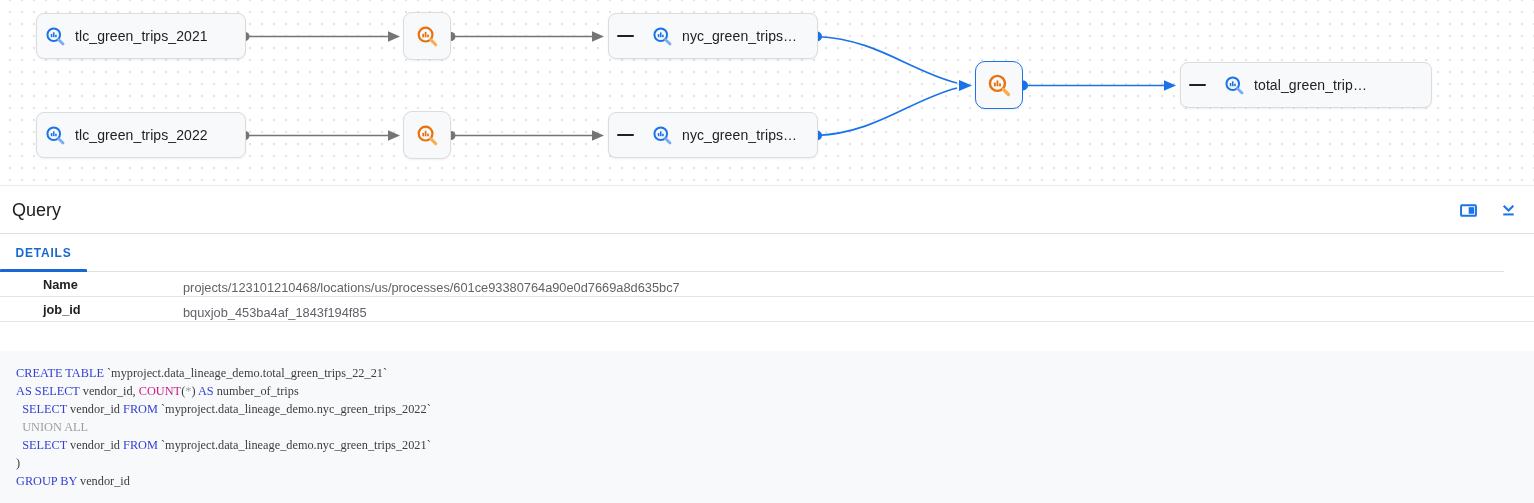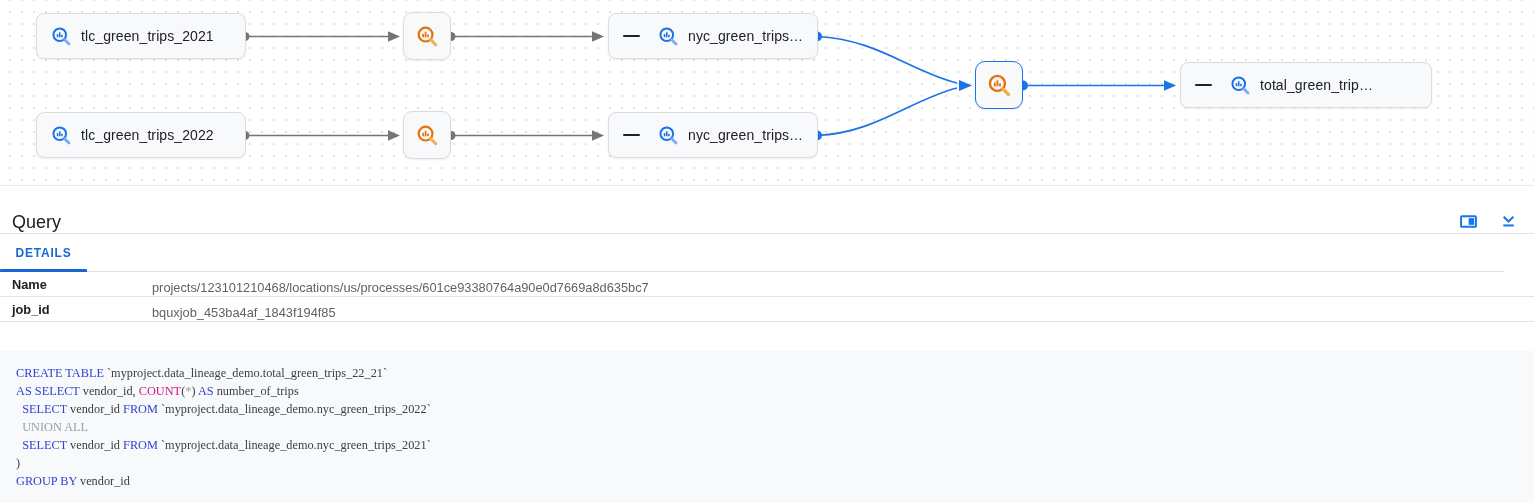--- a/index.html
+++ b/index.html
@@ -12,50 +12,50 @@
   *{box-sizing:border-box;margin:0;padding:0;}
   body{font-family:"Liberation Sans",sans-serif;background:#fff;width:1534px;height:503px;overflow:hidden;position:relative;}
   .page{position:relative;width:1534px;height:503px;background:#fff;}
 
   
   .graph{position:absolute;left:0;top:0;width:1534px;height:186px;background:#fff;
     background-image:radial-gradient(circle,#e2e4e3 1.1px,transparent 1.4px);
     background-size:12px 12px;background-position:4px 6px;border-bottom:1px solid #e8eaed;}
   .graph svg.edges{position:absolute;left:0;top:0;}
   .node{position:absolute;height:46px;background:var(--node-bg);border:1px solid var(--node-border);
-    border-radius:8px;display:flex;align-items:center;padding:0 14px;gap:9px;
+    border-radius:8px;display:flex;align-items:center;padding:0 8px;gap:9px;
     box-shadow:0 1px 2px rgba(60,64,67,.08);cursor:pointer;}
   .node .label{font-size:14px;color:var(--text-primary);white-space:nowrap;overflow:hidden;letter-spacing:.1px;}
   .pnode{position:absolute;width:48px;height:48px;background:var(--node-bg);border:1px solid var(--node-border);
     border-radius:9px;display:flex;align-items:center;justify-content:center;cursor:pointer;
     box-shadow:0 1px 2px rgba(60,64,67,.08);}
   .pnode.selected{border:1.5px solid var(--accent);border-radius:10px;}
   .minus{width:17px;height:2.2px;background:#202124;border-radius:1px;flex:none;}
 
   
   .drag-handle{position:absolute;left:760px;top:190px;width:24px;height:5px;border-radius:2.5px;background:#c6c6c6;cursor:row-resize;}
   .panel-header{position:absolute;left:0;top:187px;width:1534px;height:47px;border-bottom:1px solid #e0e0e0;
-    display:flex;align-items:flex-end;padding:0 12px;background:#fff;}
+    display:flex;align-items:center;padding:0 12px;background:#fff;}
   .panel-title{font-size:18px;color:#212121;}
   .header-icons{margin-left:auto;display:flex;align-items:center;gap:16px;padding-right:2px;}
   .icon-btn{width:24px;height:24px;display:flex;align-items:center;justify-content:center;cursor:pointer;background:none;border:none;}
 
   
   .tabs{position:absolute;left:0;top:234px;width:1504px;height:38px;display:flex;border-bottom:1px solid #e0e0e0;background:#fff;flex-direction:column;}
   .tab{height:100%;display:flex;align-items:center;justify-content:center;font-size:12px;font-weight:600;
     letter-spacing:.8px;color:var(--text-secondary);cursor:pointer;position:relative;}
   .tab.active{color:var(--tab-active);}
   .tab.active::after{content:"";position:absolute;left:0;right:0;bottom:-1px;height:3px;background:var(--tab-active);border-radius:1px 1px 0 0;}
   .tab.t-details{width:87px;}
   .tab.t-runs{width:84px;}
 
   
   .details{position:absolute;left:0;top:272px;width:1534px;background:#fff;}
   .detail-row{display:flex;align-items:center;height:25px;border-bottom:1px solid #e4e4e4;font-size:12.8px;}
-  .detail-label{width:152px;flex:none;padding-left:12px;font-weight:700;color:#202124;}
+  .detail-label{width:152px;flex:none;padding-left:12px;font-weight:700;color:#202124;margin-left:31px;}
   .detail-value{color:var(--text-secondary);white-space:nowrap;margin-top:6px;}
 
   
   .sql-block{position:absolute;left:0;top:351px;width:1534px;height:152px;background:var(--code-bg);
     padding:13px 16px 0 16px;font-family:"DejaVu Sans Mono","Liberation Mono",monospace;font-size:12.3px;}
   .sql-line{line-height:18px;white-space:pre;color:var(--sql-text);font-family:Liberation Serif, serif;}
   .tk-kw{color:var(--sql-keyword);}
   .tk-fn{color:var(--sql-function);}
   .tk-mut{color:var(--sql-muted);}
   .tk-pl{color:var(--sql-text);}

